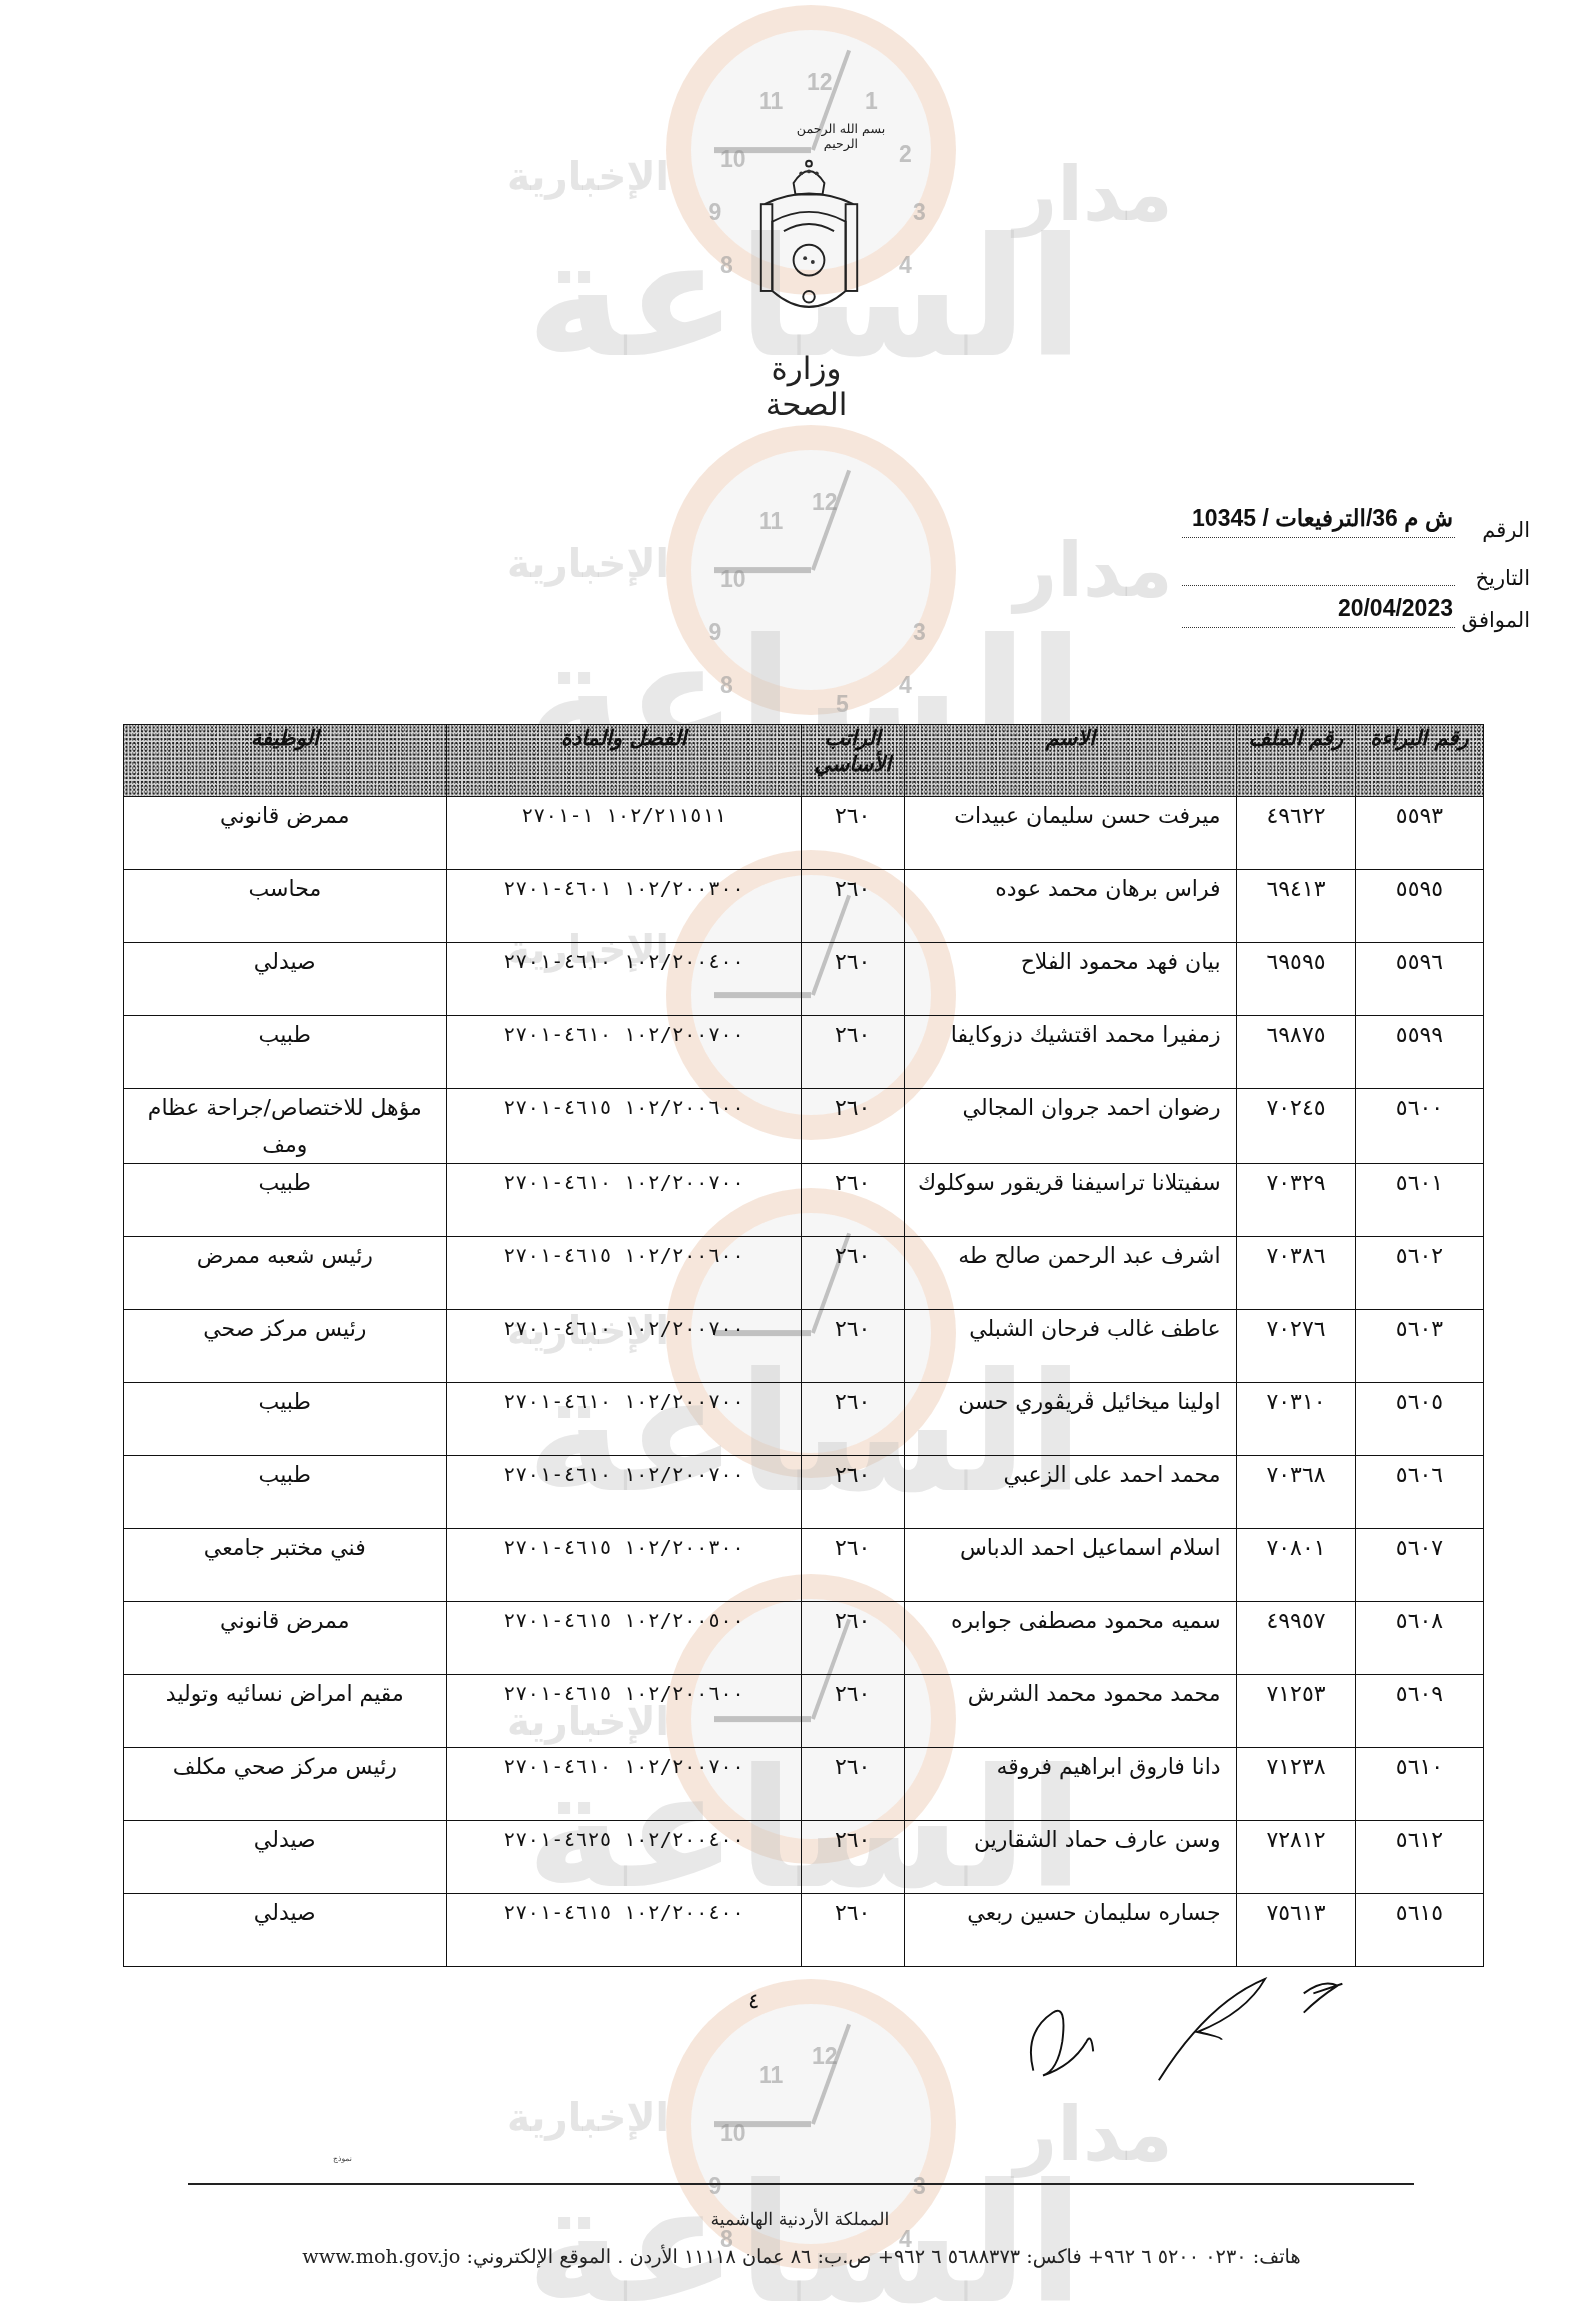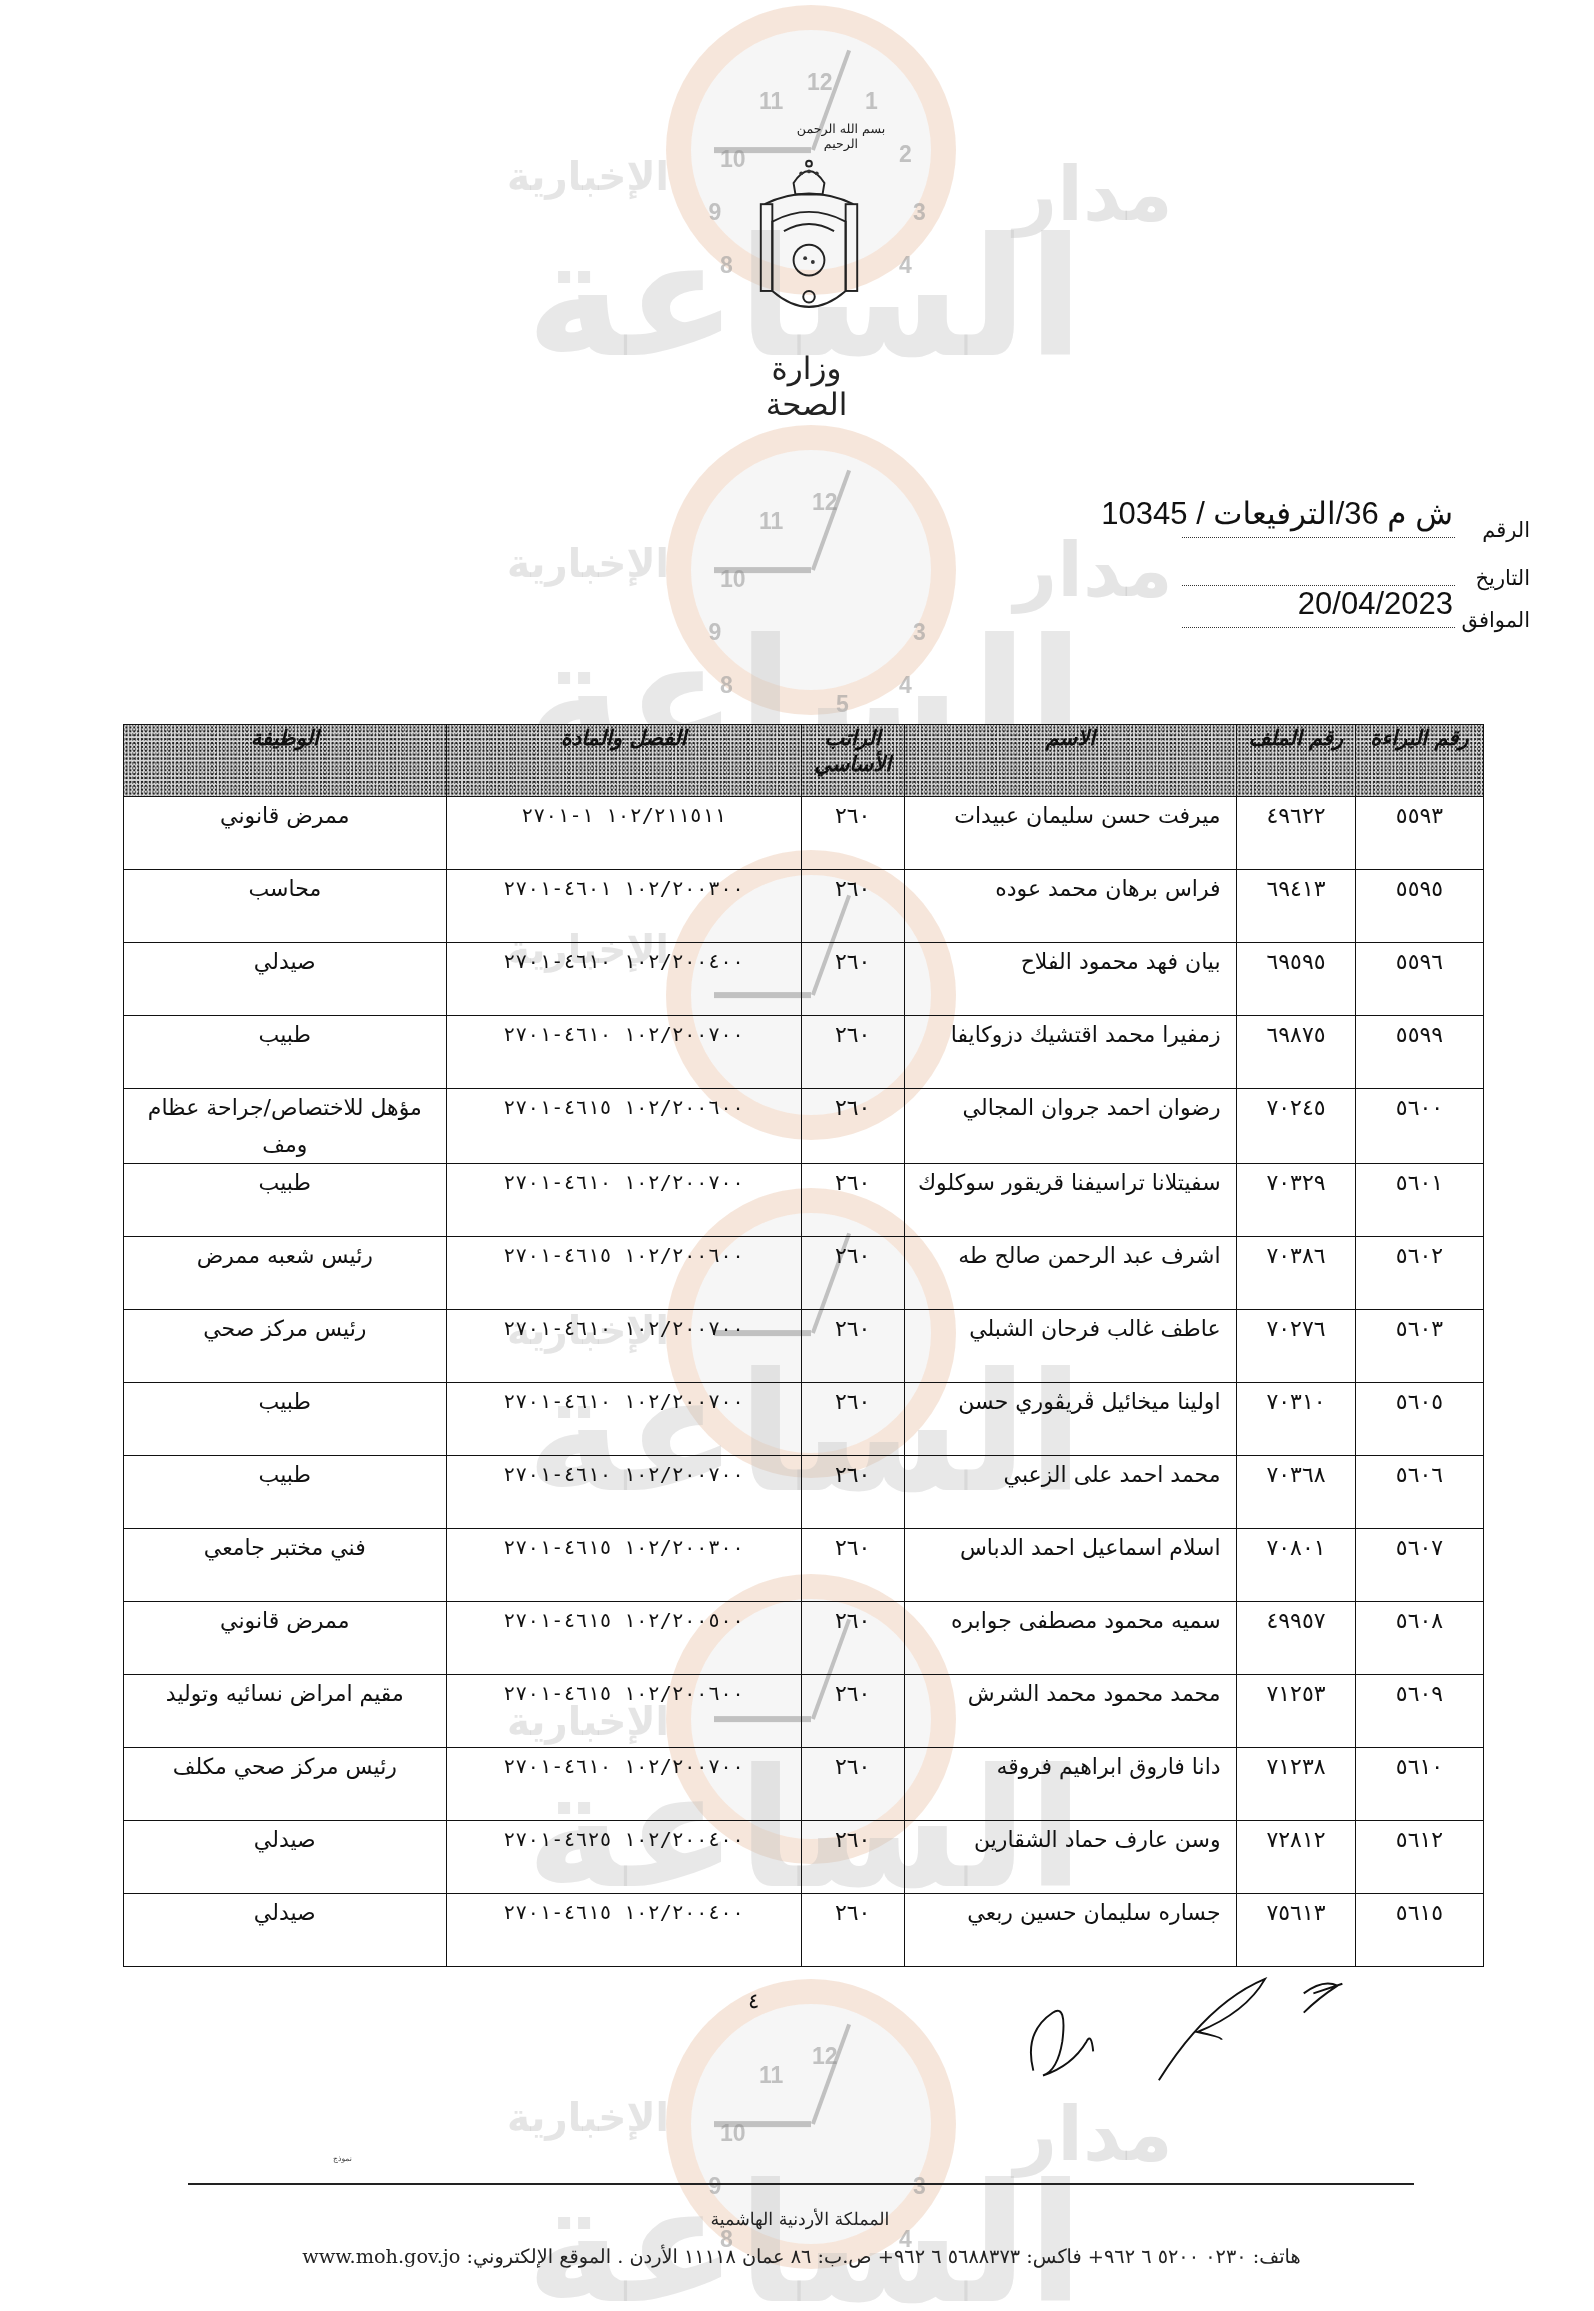--- a/index.html
+++ b/index.html
@@ -31,22 +31,22 @@
   .crest { position: absolute; left: 755px; top: 154px; width: 108px; height: 164px; }
   .ministry { position: absolute; left: 734px; top: 350px; width: 145px; text-align: center;
               font-family: "DejaVu Serif", serif; font-size: 31px; color: #222; }
 
   .meta { position: absolute; right: 64px; width: 348px; direction: rtl;
           font-family: "Liberation Sans", sans-serif; }
   .meta-row { position: absolute; right: 0; width: 348px; height: 35px; }
   .meta-label { position: absolute; right: 0; bottom: 0; font-size: 21px; color: #111; }
   .meta-dots { position: absolute; right: 75px; left: 0; bottom: 3.9px;
                border-bottom: 1.9px dotted #333; }
-  .meta-value { position: absolute; right: 77px; bottom: 9.7px; font-size: 31px;
-                font-weight: normal; color: #111; white-space: nowrap; margin-left: 28px; }
+  .meta-value { position: absolute; right: 77px; bottom: 9.7px; font-size: 23px;
+                font-weight: bold; color: #111; white-space: nowrap; margin-left: 28px; }
 
   
   table.grid { position: absolute; left: 123px; top: 724px; width: 1361px;
                border-collapse: collapse; direction: rtl;
                font-family: "DejaVu Sans", sans-serif; }
   table.grid th, table.grid td { border: 1.9px solid #111; padding: 0; vertical-align: top; }
   table.grid th { height: 71px; font-size: 21px; font-weight: bold; text-align: center;
                   background-color: #d7d7d7;
                   background-image:
                     radial-gradient(#222 0.7px, transparent 0.9px),

